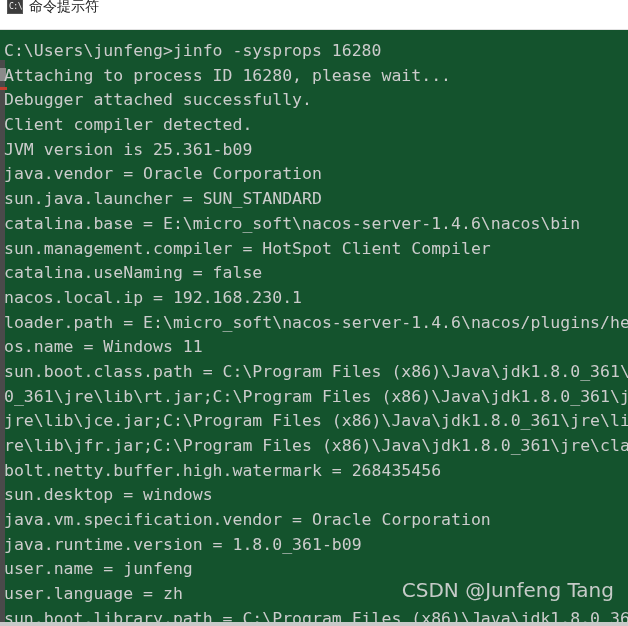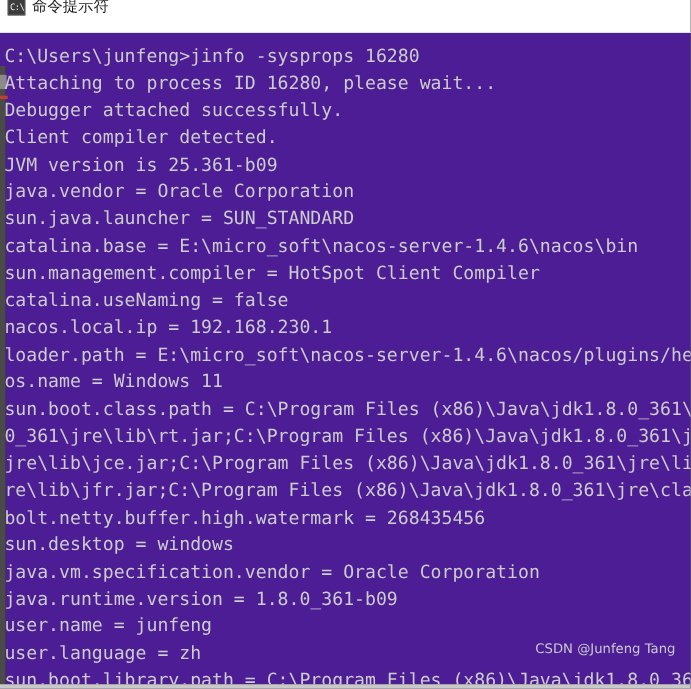--- a/index.html
+++ b/index.html
@@ -70,21 +70,21 @@
     font-family: "DejaVu Sans", "Liberation Sans", sans-serif;
     white-space: nowrap;
   }
   
   .console {
     position: absolute;
     left: 0;
     top: 30px;
     width: 628px;
     height: 592px;
-    background: #4c1d95;
+    background: #14532d;
     overflow: hidden;
   }
   .console-lines {
     position: absolute;
     left: 4px;
     top: 9px;
     width: 640px;
     font-family: "DejaVu Sans Mono", "Liberation Mono", monospace;
     font-size: 16.5px;
     line-height: 24.7px;
@@ -129,21 +129,21 @@
     width: 6px;
     height: 13px;
     background: #8a8a8a;
   }
   
   .watermark {
     position: absolute;
     right: 14px;
     bottom: 22px;
     font-family: "DejaVu Sans", "Liberation Sans", sans-serif;
-    font-size: 12px;
+    font-size: 20px;
     line-height: 20px;
     color: #d6d6d6;
     white-space: nowrap;
     opacity: 0.92;
   }
   
   .bottom-strip {
     position: absolute;
     left: 0;
     bottom: 0;

